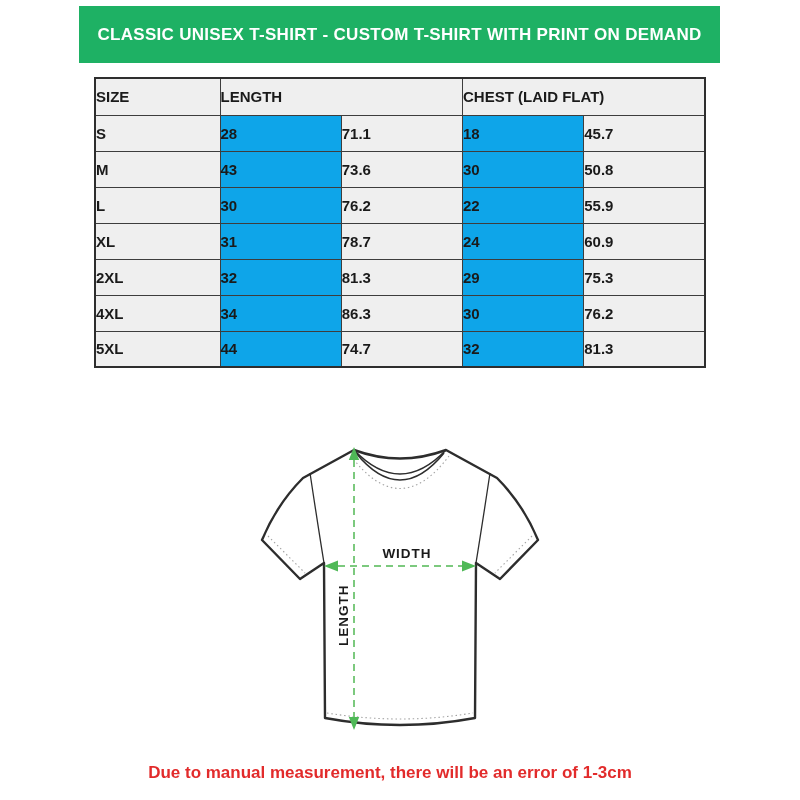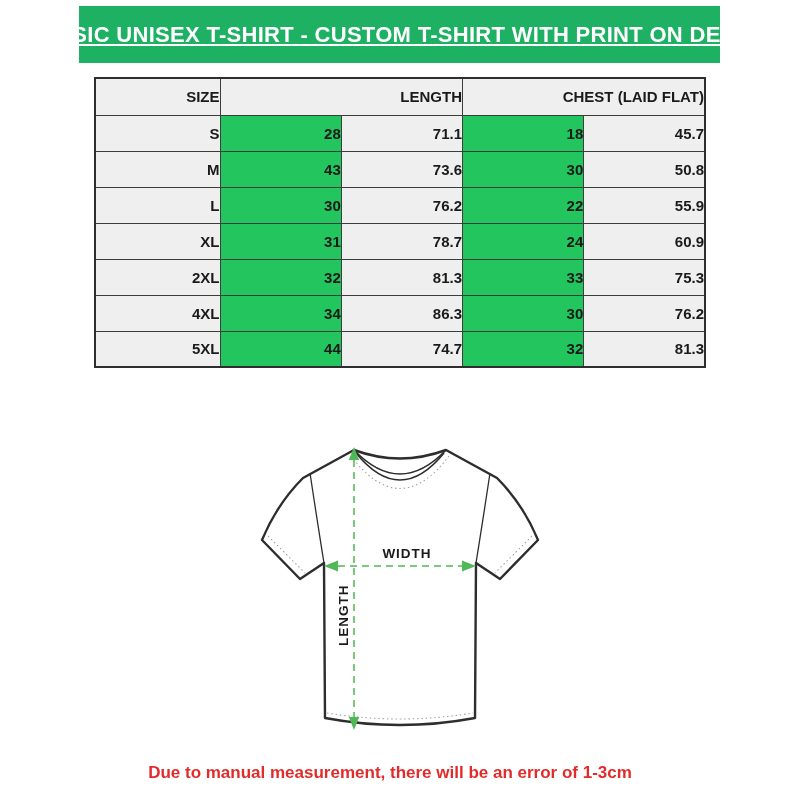--- a/index.html
+++ b/index.html
@@ -2,33 +2,33 @@
 <html style="--accent-green: #1EB164; --arrow-green: #7CC97E; --arrowhead-green: #4FB957; --warning-red: #E22B2B; --table-header-bg: #EFEFEF; --text-dark: #1A1A1A;"><head>
 <meta charset="utf-8">
 <style>
   html,body{margin:0;padding:0;}
   body{background:#ffffff;font-family:"Liberation Sans","DejaVu Sans",sans-serif;}
   .page{position:relative;width:800px;height:800px;background:#ffffff;overflow:hidden;}
 
   
   .banner{position:absolute;left:79px;top:6px;width:641px;height:57px;
     background:var(--accent-green,#1EB164);display:flex;align-items:center;justify-content:center;}
-  .banner h1{margin:9px;color:#ffffff;font-size:22px;font-weight:700;letter-spacing:.3px;white-space:nowrap;text-decoration:underline;}
+  .banner h1{margin:9px;color:#ffffff;font-size:17px;font-weight:700;letter-spacing:.3px;white-space:nowrap;}
 
   
   table.size-table{position:absolute;left:94px;top:77px;width:612px;
     border-collapse:collapse;table-layout:fixed;border:2px solid #2e2e2e;}
-  .size-table th,.size-table td{border:1px solid #3d3d3d;text-align:right;vertical-align:middle;
+  .size-table th,.size-table td{border:1px solid #3d3d3d;text-align:left;vertical-align:middle;
     color:var(--text-dark,#1a1a1a);font-size:15px;padding:0;}
   .size-table thead tr{height:37px;}
   .size-table tbody tr{height:36px;}
   .size-table th{background:var(--table-header-bg,#efefef);font-weight:700;}
   .size-table td{font-weight:700;}
   .size-table td.shade{background:var(--table-header-bg,#efefef);}
-  .size-table td.plain{background:#22c55e;padding-left:44px;}
+  .size-table td.plain{background:#0ea5e9;}
 
   
   .diagram{position:absolute;left:255px;top:436px;width:290px;height:304px;}
   .shirt-outline{fill:#ffffff;stroke:#2d2d2d;stroke-width:2.4;stroke-linejoin:round;}
   .shirt-line{fill:none;stroke:#2d2d2d;stroke-width:1.6;}
   .shirt-seam{fill:none;stroke:#2d2d2d;stroke-width:1.3;}
   .stitch{fill:none;stroke:#a3a3a3;stroke-width:1.1;stroke-dasharray:1.5 2.8;}
   .dash{fill:none;stroke:var(--arrow-green,#7CC97E);stroke-width:2;stroke-dasharray:7 5;}
   .arrow{fill:var(--arrowhead-green,#4FB957);}
   .measure-label{fill:var(--text-dark,#1a1a1a);font-family:"Liberation Sans","DejaVu Sans",sans-serif;
@@ -88,21 +88,21 @@
         <td class="shade">XL</td>
         <td class="plain">31</td>
         <td class="shade">78.7</td>
         <td class="plain">24</td>
         <td class="shade">60.9</td>
       </tr>
       <tr>
         <td class="shade">2XL</td>
         <td class="plain">32</td>
         <td class="shade">81.3</td>
-        <td class="plain">33</td>
+        <td class="plain">29</td>
         <td class="shade">75.3</td>
       </tr>
       <tr>
         <td class="shade">4XL</td>
         <td class="plain">34</td>
         <td class="shade">86.3</td>
         <td class="plain">30</td>
         <td class="shade">76.2</td>
       </tr>
       <tr>

